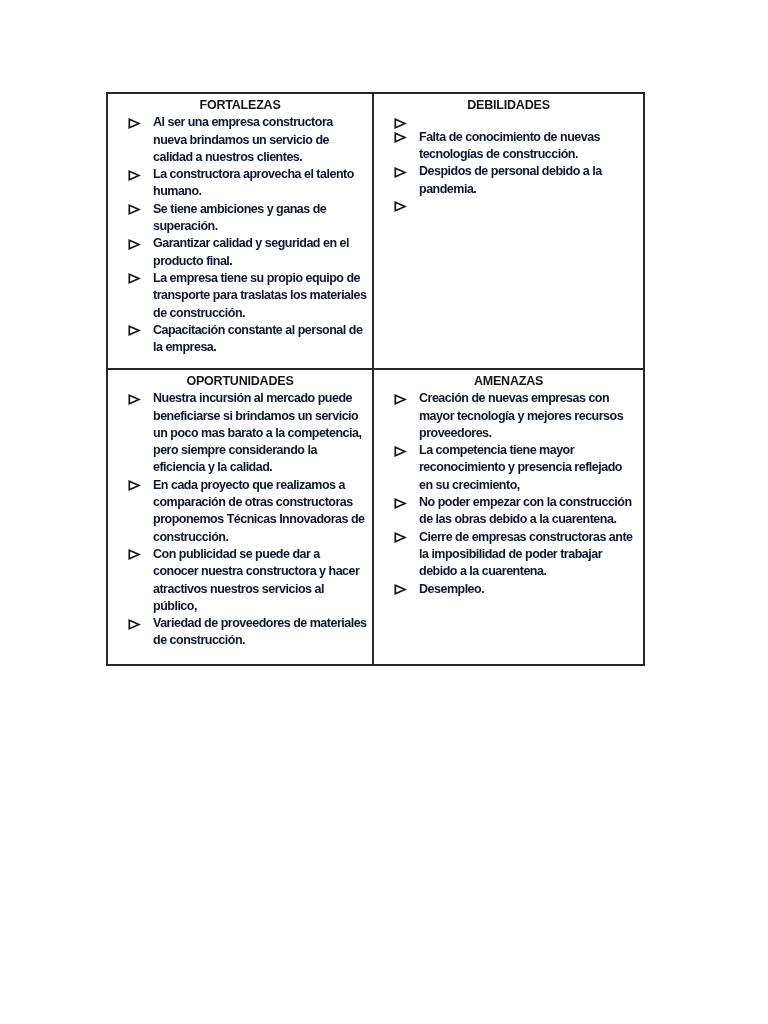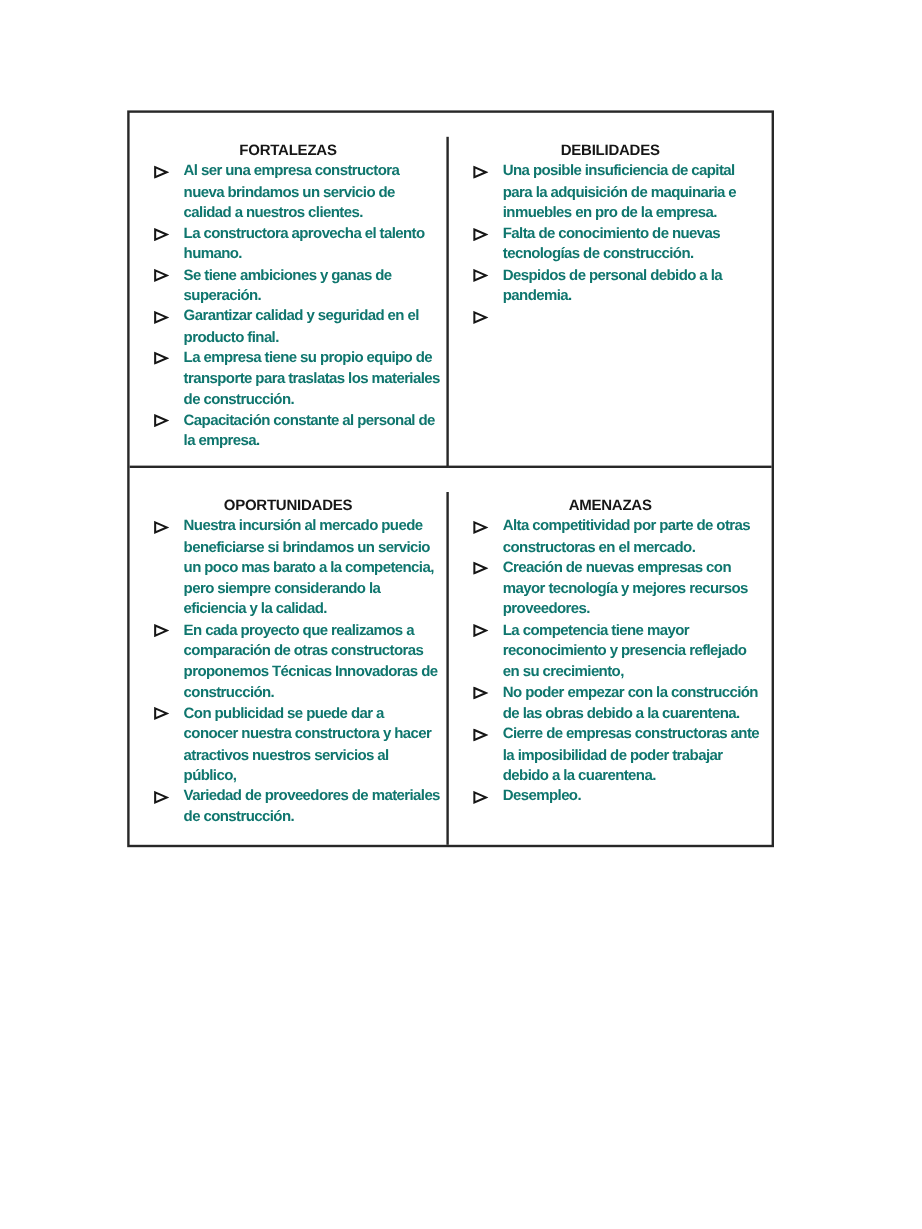--- a/index.html
+++ b/index.html
@@ -22,21 +22,20 @@
     width: 535px;
     border: 2px solid #272727;
     display: grid;
     grid-template-columns: 266px 1fr;
     background: #ffffff;
   }
   .cell {
     box-sizing: border-box;
     padding: 3px 5px 2px 5px;
     overflow: hidden;
-    margin-top: 20px;
   }
   .cell.c0 { border-right: 2px solid #272727; }
   .cell.r0 { border-bottom: 2px solid #272727; height: 276px; }
   .cell.r1 { height: 294px; }
   .quad-title {
     display: block;
     text-align: center;
     font-size: 12.5px;
     font-weight: 700;
     line-height: 17.3px;
@@ -59,21 +58,21 @@
     margin-right: 12px;
     margin-top: 3.5px;
     line-height: 0;
   }
   .item-text {
     flex: 1;
     font-size: 12.5px;
     font-weight: 700;
     line-height: 17.3px;
     letter-spacing: -0.5px;
-    color: #0f766e;
+    color: #0f172a;
   }
 </style>
 </head>
 <body>
 
 <div class="page">
   <div class="swot-table">
 
     <div class="cell r0 c0">
       <span class="quad-title">FORTALEZAS</span>
@@ -117,21 +116,20 @@
       </ul>
     </div>
 
     <div class="cell r0">
       <span class="quad-title">DEBILIDADES</span>
       <ul class="quad-list">
         <li class="item">
           <span class="bullet"><svg width="13" height="11" viewBox="0 0 13 11">
                 <path d="M1.3 1.3 L11 5.5 L1.3 9.7 Z" fill="#ffffff" stroke="#161616" stroke-width="1.7" stroke-linejoin="miter"></path>
               </svg></span>
-          <span class="item-text">Una posible insuficiencia de capital para la adquisición de maquinaria e inmuebles en pro de la empresa.</span>
         </li>
         <li class="item">
           <span class="bullet"><svg width="13" height="11" viewBox="0 0 13 11">
                 <path d="M1.3 1.3 L11 5.5 L1.3 9.7 Z" fill="#ffffff" stroke="#161616" stroke-width="1.7" stroke-linejoin="miter"></path>
               </svg></span>
           <span class="item-text">Falta de conocimiento de nuevas tecnologías de construcción.</span>
         </li>
         <li class="item">
           <span class="bullet"><svg width="13" height="11" viewBox="0 0 13 11">
                 <path d="M1.3 1.3 L11 5.5 L1.3 9.7 Z" fill="#ffffff" stroke="#161616" stroke-width="1.7" stroke-linejoin="miter"></path>
@@ -176,26 +174,20 @@
       </ul>
     </div>
 
     <div class="cell r1">
       <span class="quad-title">AMENAZAS</span>
       <ul class="quad-list">
         <li class="item">
           <span class="bullet"><svg width="13" height="11" viewBox="0 0 13 11">
                 <path d="M1.3 1.3 L11 5.5 L1.3 9.7 Z" fill="#ffffff" stroke="#161616" stroke-width="1.7" stroke-linejoin="miter"></path>
               </svg></span>
-          <span class="item-text">Alta competitividad por parte de otras constructoras en el mercado.</span>
-        </li>
-        <li class="item">
-          <span class="bullet"><svg width="13" height="11" viewBox="0 0 13 11">
-                <path d="M1.3 1.3 L11 5.5 L1.3 9.7 Z" fill="#ffffff" stroke="#161616" stroke-width="1.7" stroke-linejoin="miter"></path>
-              </svg></span>
           <span class="item-text">Creación de nuevas empresas con mayor tecnología y mejores recursos proveedores.</span>
         </li>
         <li class="item">
           <span class="bullet"><svg width="13" height="11" viewBox="0 0 13 11">
                 <path d="M1.3 1.3 L11 5.5 L1.3 9.7 Z" fill="#ffffff" stroke="#161616" stroke-width="1.7" stroke-linejoin="miter"></path>
               </svg></span>
           <span class="item-text">La competencia tiene mayor reconocimiento y presencia reflejado en su crecimiento,</span>
         </li>
         <li class="item">
           <span class="bullet"><svg width="13" height="11" viewBox="0 0 13 11">

